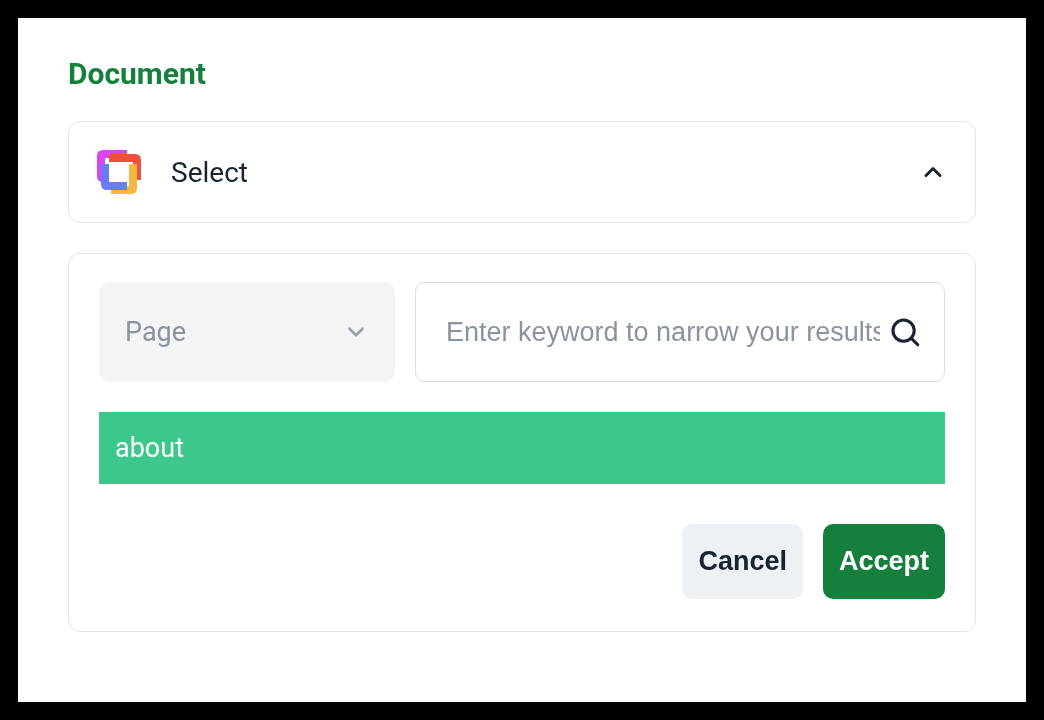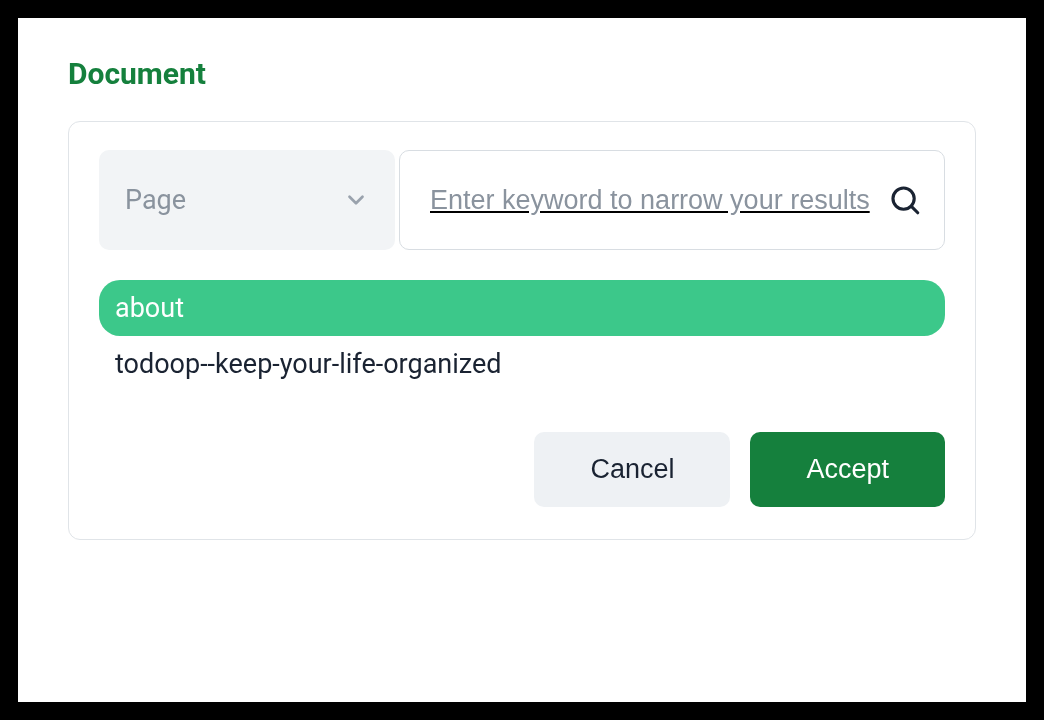--- a/index.html
+++ b/index.html
@@ -51,21 +51,21 @@
       height: 28px;
       flex-shrink: 0;
     }
     .dropdown-panel {
       border: 1px solid #e0e4e8;
       border-radius: 12px;
       padding: 28px 30px 32px 30px;
     }
     .filter-row {
       display: flex;
-      gap: 4px;
+      gap: 20px;
       margin-bottom: 30px;
     }
     .page-select {
       background: #f2f4f6;
       border-radius: 10px;
       padding: 24px 26px;
       display: flex;
       align-items: center;
       width: 296px;
       cursor: pointer;
@@ -81,80 +81,94 @@
       flex-shrink: 0;
     }
     .search-box {
       border: 1px solid #d8dde2;
       border-radius: 10px;
       padding: 0 22px 0 30px;
       display: flex;
       align-items: center;
       flex: 1;
       height: 100px;
-      text-decoration: underline;
     }
     .search-input {
       border: none;
       outline: none;
       font-size: 27px;
       color: #1a2332;
       flex: 1;
       background: transparent;
       min-width: 0;
     }
     .search-input::placeholder {
       color: #8a939e;
     }
     .search-icon {
       width: 34px;
       height: 34px;
       flex-shrink: 0;
       margin-left: 8px;
     }
     .list-item {
-      padding: 12px 16px;
+      padding: 20px 16px;
       font-size: 27px;
       color: #1a2332;
       cursor: pointer;
-      border-radius: 21px;
     }
     .list-item.selected {
       background: #3cc88a;
       color: #fff;
     }
     .button-row {
       display: flex;
       justify-content: flex-end;
       gap: 20px;
       margin-top: 40px;
     }
     .btn {
-      padding: 22px 56px;
+      padding: 22px 16px;
       border-radius: 10px;
       font-size: 27px;
-      font-weight: 400;
+      font-weight: 700;
       border: none;
       cursor: pointer;
     }
     .btn-cancel {
       background: #eef1f4;
       color: #1a2332;
     }
     .btn-accept {
       background: #15803d;
       color: #fff;
     }
   </style>
 </head>
 <body>
 
 <div class="container">
   <h1 class="title">Document</h1>
 
+  <div class="select-bar">
+    <span class="logo-icon">
+      <svg viewBox="0 0 56 56" width="56" height="56">
+        <path d="M 12 6 Q 6 6 6 12 L 6 32 Q 6 38 12 38 L 14 38 L 14 30 L 14 14 Q 14 14 14 14 L 36 14 L 36 6 Z" fill="#d946ef"></path>
+        <path d="M 18 10 L 44 10 Q 50 10 50 16 L 50 36 L 42 36 L 42 18 L 18 18 Z" fill="#f04e3e"></path>
+        <path d="M 46 20 L 46 44 Q 46 50 40 50 L 20 50 L 20 42 L 38 42 L 38 20 Z" fill="#f5b942"></path>
+        <path d="M 10 20 L 18 20 L 18 38 L 36 38 L 36 46 L 16 46 Q 10 46 10 40 Z" fill="#6b7cf0"></path>
+      </svg>
+    </span>
+    <span class="select-label">Select</span>
+    <span class="chevron-up">
+      <svg viewBox="0 0 24 24" width="28" height="28" fill="none" stroke="#1a2332" stroke-width="2.5" stroke-linecap="round" stroke-linejoin="round">
+        <polyline points="6 15 12 9 18 15"></polyline>
+      </svg>
+    </span>
+  </div>
 
   <div class="dropdown-panel">
     <div class="filter-row">
       <div class="page-select">
         <span class="page-select-label">Page</span>
         <span class="chevron-down">
           <svg viewBox="0 0 24 24" width="26" height="26" fill="none" stroke="#9aa2ad" stroke-width="2.5" stroke-linecap="round" stroke-linejoin="round">
             <polyline points="6 9 12 15 18 9"></polyline>
           </svg>
         </span>
@@ -164,20 +178,19 @@
         <span class="search-icon">
           <svg viewBox="0 0 24 24" width="34" height="34" fill="none" stroke="#1a2332" stroke-width="2.2" stroke-linecap="round" stroke-linejoin="round">
             <circle cx="11" cy="11" r="7.5"></circle>
             <line x1="21" y1="21" x2="16.5" y2="16.5"></line>
           </svg>
         </span>
       </div>
     </div>
 
     <div class="list-item selected">about</div>
-    <div class="list-item">todoop--keep-your-life-organized</div>
 
     <div class="button-row">
       <button class="btn btn-cancel">Cancel</button>
       <button class="btn btn-accept">Accept</button>
     </div>
   </div>
 </div>
 
 </body></html>

